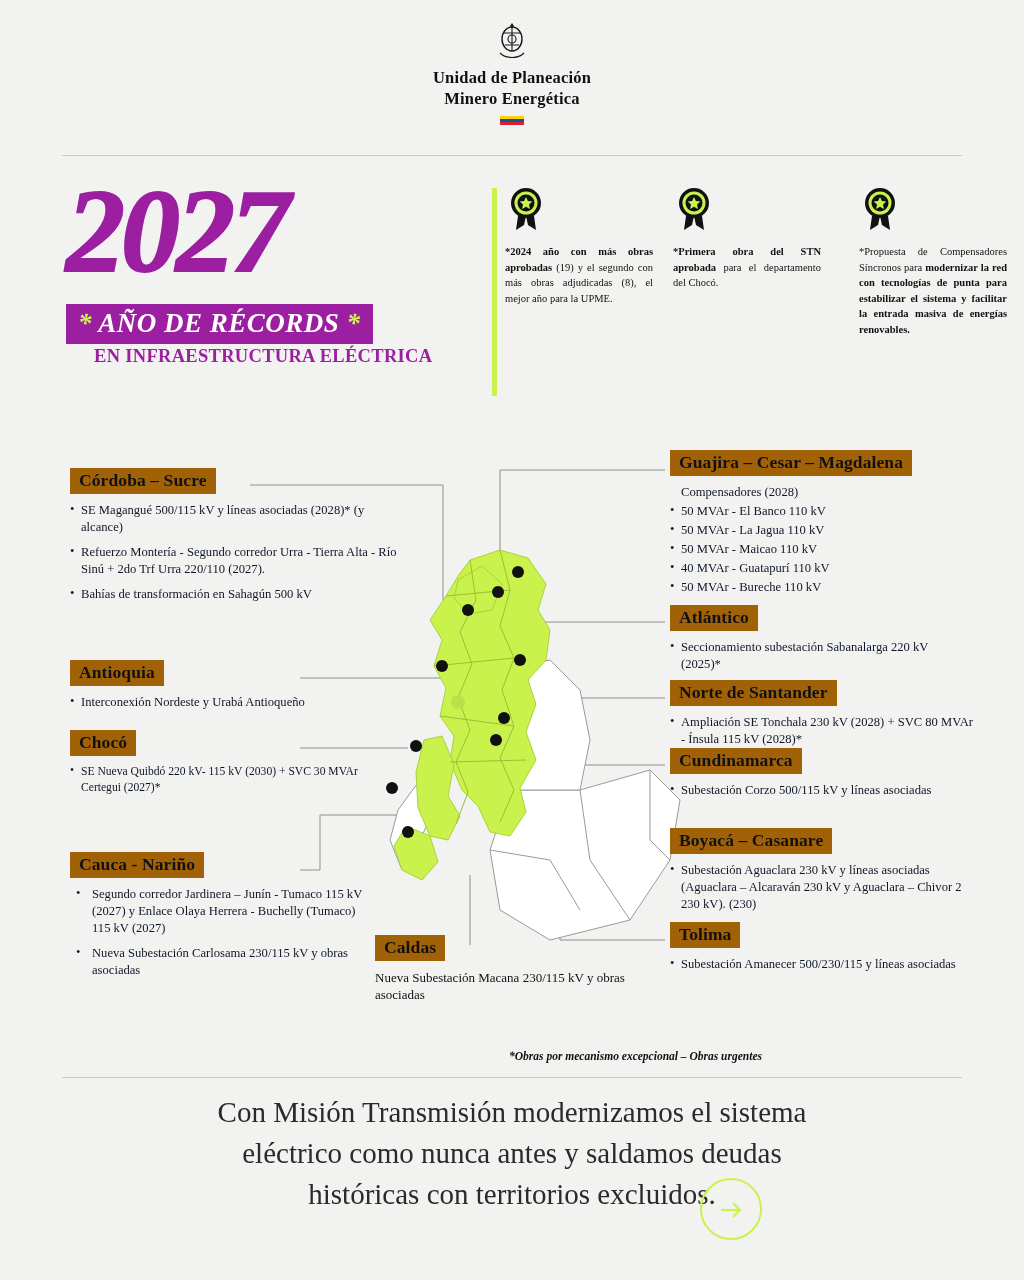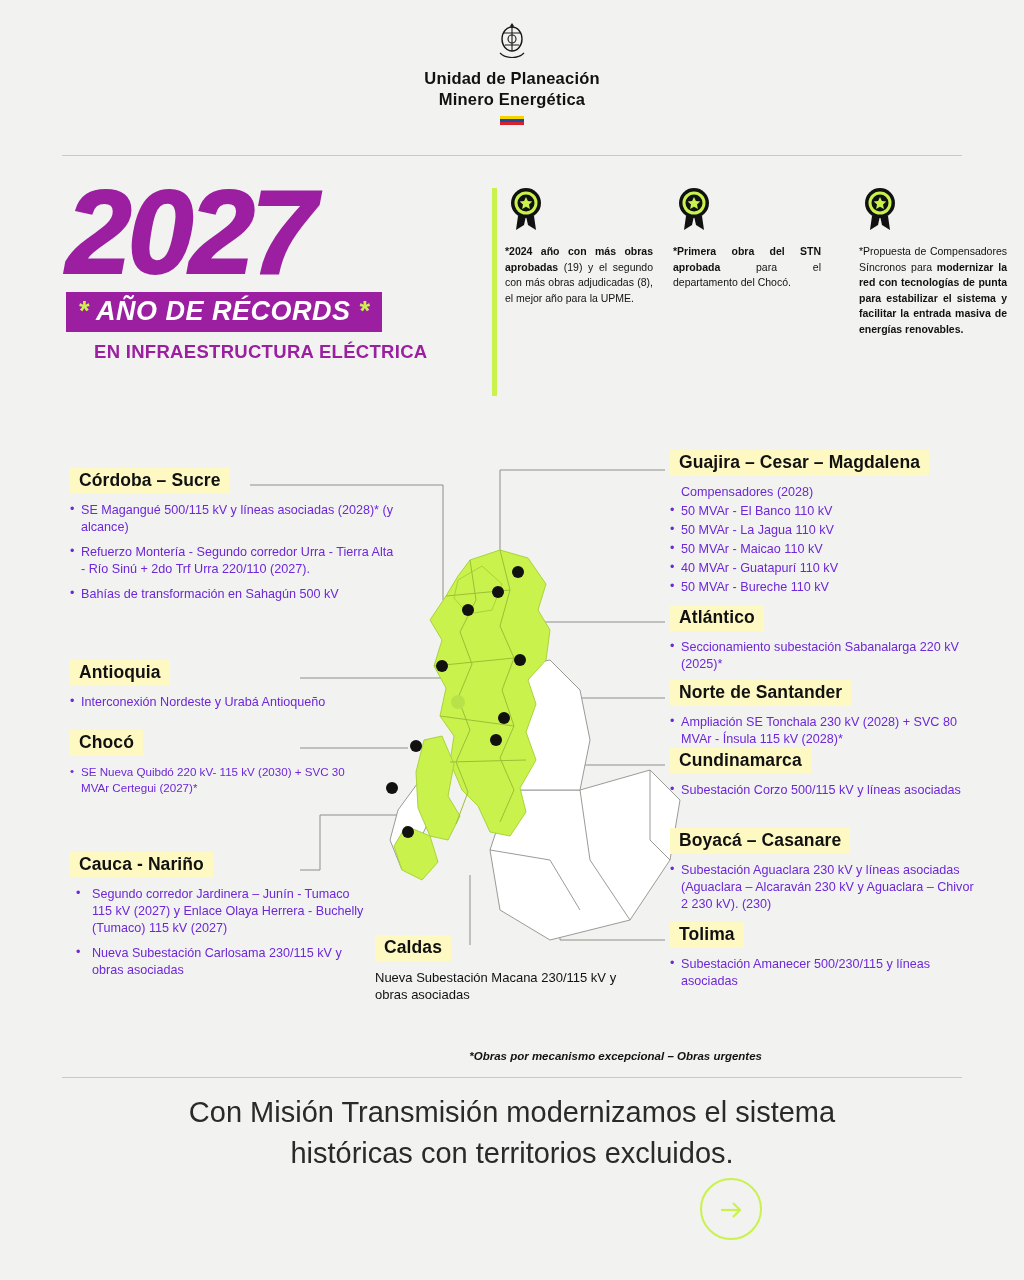--- a/index.html
+++ b/index.html
@@ -13,20 +13,21 @@
     font-family: "Liberation Sans", sans-serif;
     color: #1a1a1a;
     position: relative;
     overflow: hidden;
   }
   .page {
     position: relative;
     width: 824px;
     height: 1280px;
     background: #f2f2f0;
+    font-family: Liberation Serif, serif;
   }
 
   
   .header {
     position: absolute;
     top: 22px;
     left: 0;
     width: 1024px;
     text-align: center;
   }
@@ -72,33 +73,33 @@
   .year {
     font-size: 118px;
     line-height: 104px;
     font-weight: bold;
     font-style: italic;
     letter-spacing: -4px;
     color: #9b1fa0;
     -webkit-text-stroke: 2px #9b1fa0;
   }
   .subtitle-bar {
-    margin-top: 8px;
+    margin-top: 20px;
     display: inline-block;
     background: #9b1fa0;
     color: #fff;
     font-weight: bold;
     font-style: italic;
     font-size: 27px;
     letter-spacing: .5px;
     padding: 4px 12px 5px 12px;
   }
   .subtitle-bar .star { color: #c9f24d; }
   .subtitle-2 {
-    margin-top: 9px;
+    margin-top: 2px;
     color: #9b1fa0;
     font-weight: bold;
     font-size: 18.5px;
     letter-spacing: .3px;
     padding-left: 28px;
   }
   .hero-divider {
     position: absolute;
     left: 492px;
     top: 188px;
@@ -133,36 +134,36 @@
   }
   .map-wrap svg { display: block; }
 
   
   .lines { position: absolute; left: 0; top: 0; width: 1024px; height: 1280px; pointer-events: none; }
 
   
   .block { position: absolute; }
   .tag {
     display: inline-block;
-    background: #fef9c3;
+    background: #a16207;
     color: #111;
     font-weight: bold;
     font-size: 17.5px;
     padding: 2px 9px 3px 9px;
     margin-bottom: 8px;
     letter-spacing: .1px;
   }
   .block ul { margin: 0; padding: 0; list-style: none; }
   .block li {
     font-size: 12.6px;
     line-height: 17px;
     margin-bottom: 8px;
     padding-left: 11px;
     position: relative;
-    color: #6d28d9;
+    color: #0f172a;
   }
   .block li:before {
     content: "•";
     position: absolute;
     left: 0;
     top: -1px;
   }
   .block li.nobul { padding-left: 11px; }
   .block li.nobul:before { content: ""; }
   .block li.hang { padding-left: 22px; }
@@ -429,20 +430,21 @@
     <div class="tag">Tolima</div>
     <ul>
       <li>Subestación Amanecer 500/230/115 y líneas asociadas</li>
     </ul>
   </div>
 
   <div class="footnote">*Obras por mecanismo excepcional – Obras urgentes</div>
 
   <div class="closing">
     <div>Con Misión Transmisión modernizamos el sistema</div>
+    <div>eléctrico como nunca antes y saldamos deudas</div>
     <div>históricas con territorios excluidos.</div>
   </div>
 
   <button class="arrow-btn" aria-label="Siguiente">
     <svg width="30" height="30" viewBox="0 0 30 30">
       <line x1="5" y1="15" x2="24" y2="15" stroke="#c9f24d" stroke-width="2.2"></line>
       <polyline points="17,8 24,15 17,22" fill="none" stroke="#c9f24d" stroke-width="2.2"></polyline>
     </svg>
   </button>
 

